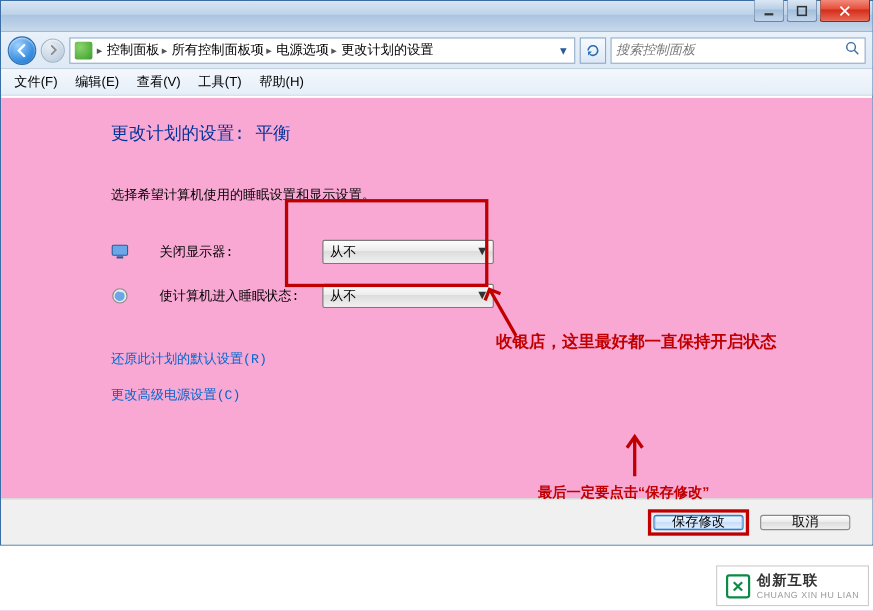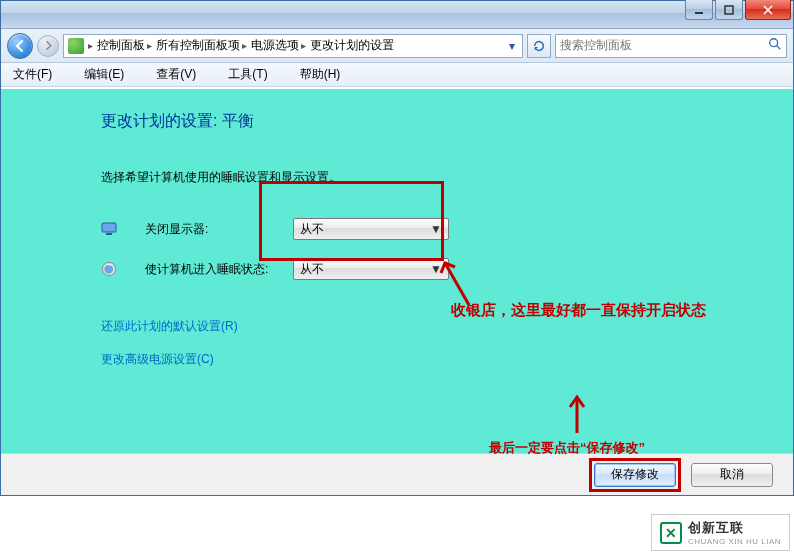--- a/index.html
+++ b/index.html
@@ -97,41 +97,42 @@
     border:1px solid #8fa9c7;
     background:linear-gradient(#f7fbff,#dce8f5);
     display:flex;align-items:center;justify-content:center;
   }
   .searchbox {
     width:232px; height:24px;
     border:1px solid #8fa9c7;
     background:#fff;
     display:flex;align-items:center;
     padding:0 4px; gap:4px;
-    color:#777; 
+    color:#777; font-style:italic;
   }
   .searchbox .mag { margin-left:auto; color:#3a6ea5; }
 
   
   .menubar {
     height:24px;
     background: linear-gradient(#f4f8fd,#e5eef8);
     border-bottom:1px solid #c8d6e7;
     display:flex; align-items:center;
     padding:0 4px;
-    gap:16px;
+    gap:0;
   }
   .menuitem { padding:3px 8px; color:#000; }
 
   
   .content {
     position:absolute;
     left:0; right:0; top:88px; bottom:42px;
     padding: 22px 0 0 100px;
-    background:#5eead4;
+    background:#f9a8d4;
+    font-family:Liberation Mono, monospace;
   }
   .heading {
     color:#003399;
     font-size:16px;
     margin-bottom:12px;
   }
   .subtext { color:#000; margin-bottom:30px;margin-top:37px; }
 
   .setting-row {
     display:flex; align-items:center;
@@ -197,21 +198,21 @@
   .btnbar {
     position:absolute;
     left:0; right:0; bottom:0;
     height:42px;
     background:#f0f0f0;
     border-top:1px solid #d0d0d0;
     display:flex; align-items:center; justify-content:flex-end;
     padding:0 20px; gap:10px;
   }
   .btn {
-    min-width:82px; height:24px;
+    min-width:82px; height:14px;
     padding:0 14px;
     border:1px solid #8a8a8a;
     border-radius:3px;
     background:linear-gradient(#fdfdfd,#ececec 45%,#dcdcdc 46%,#efefef);
     display:flex;align-items:center;justify-content:center;
     color:#000;
   }
   .btn.primary {
     border:1px solid #2f7bd0;
     box-shadow: inset 0 0 0 1px #9ec9f3;

